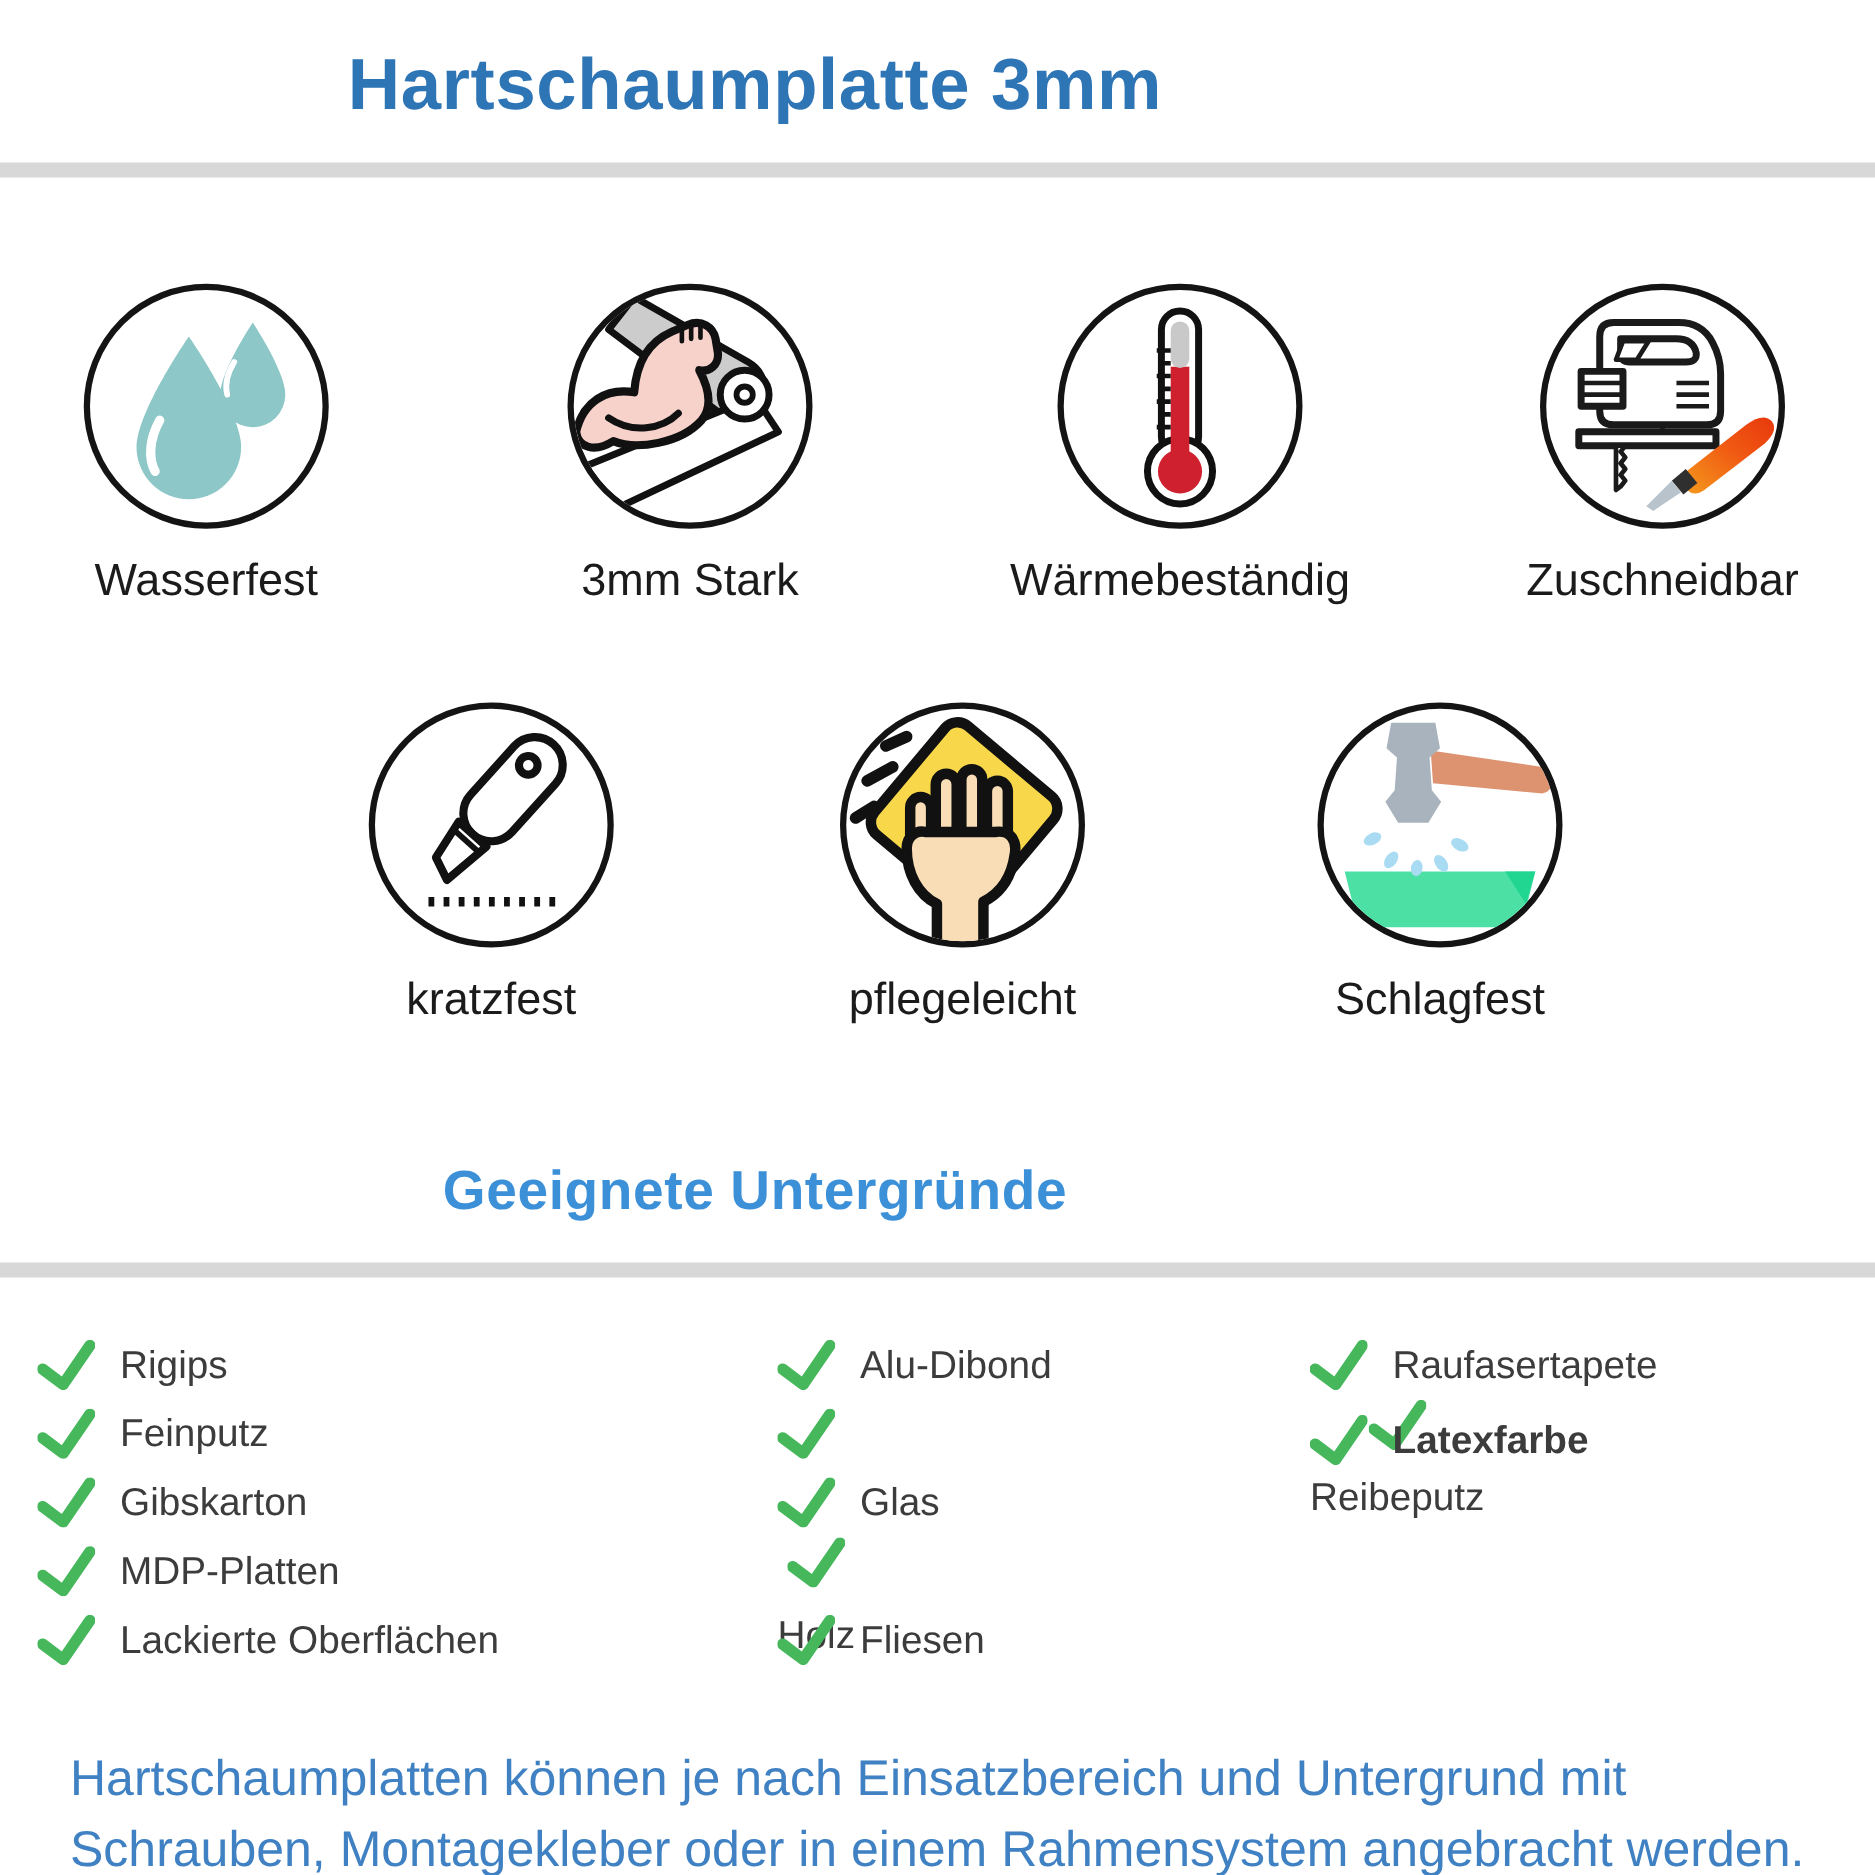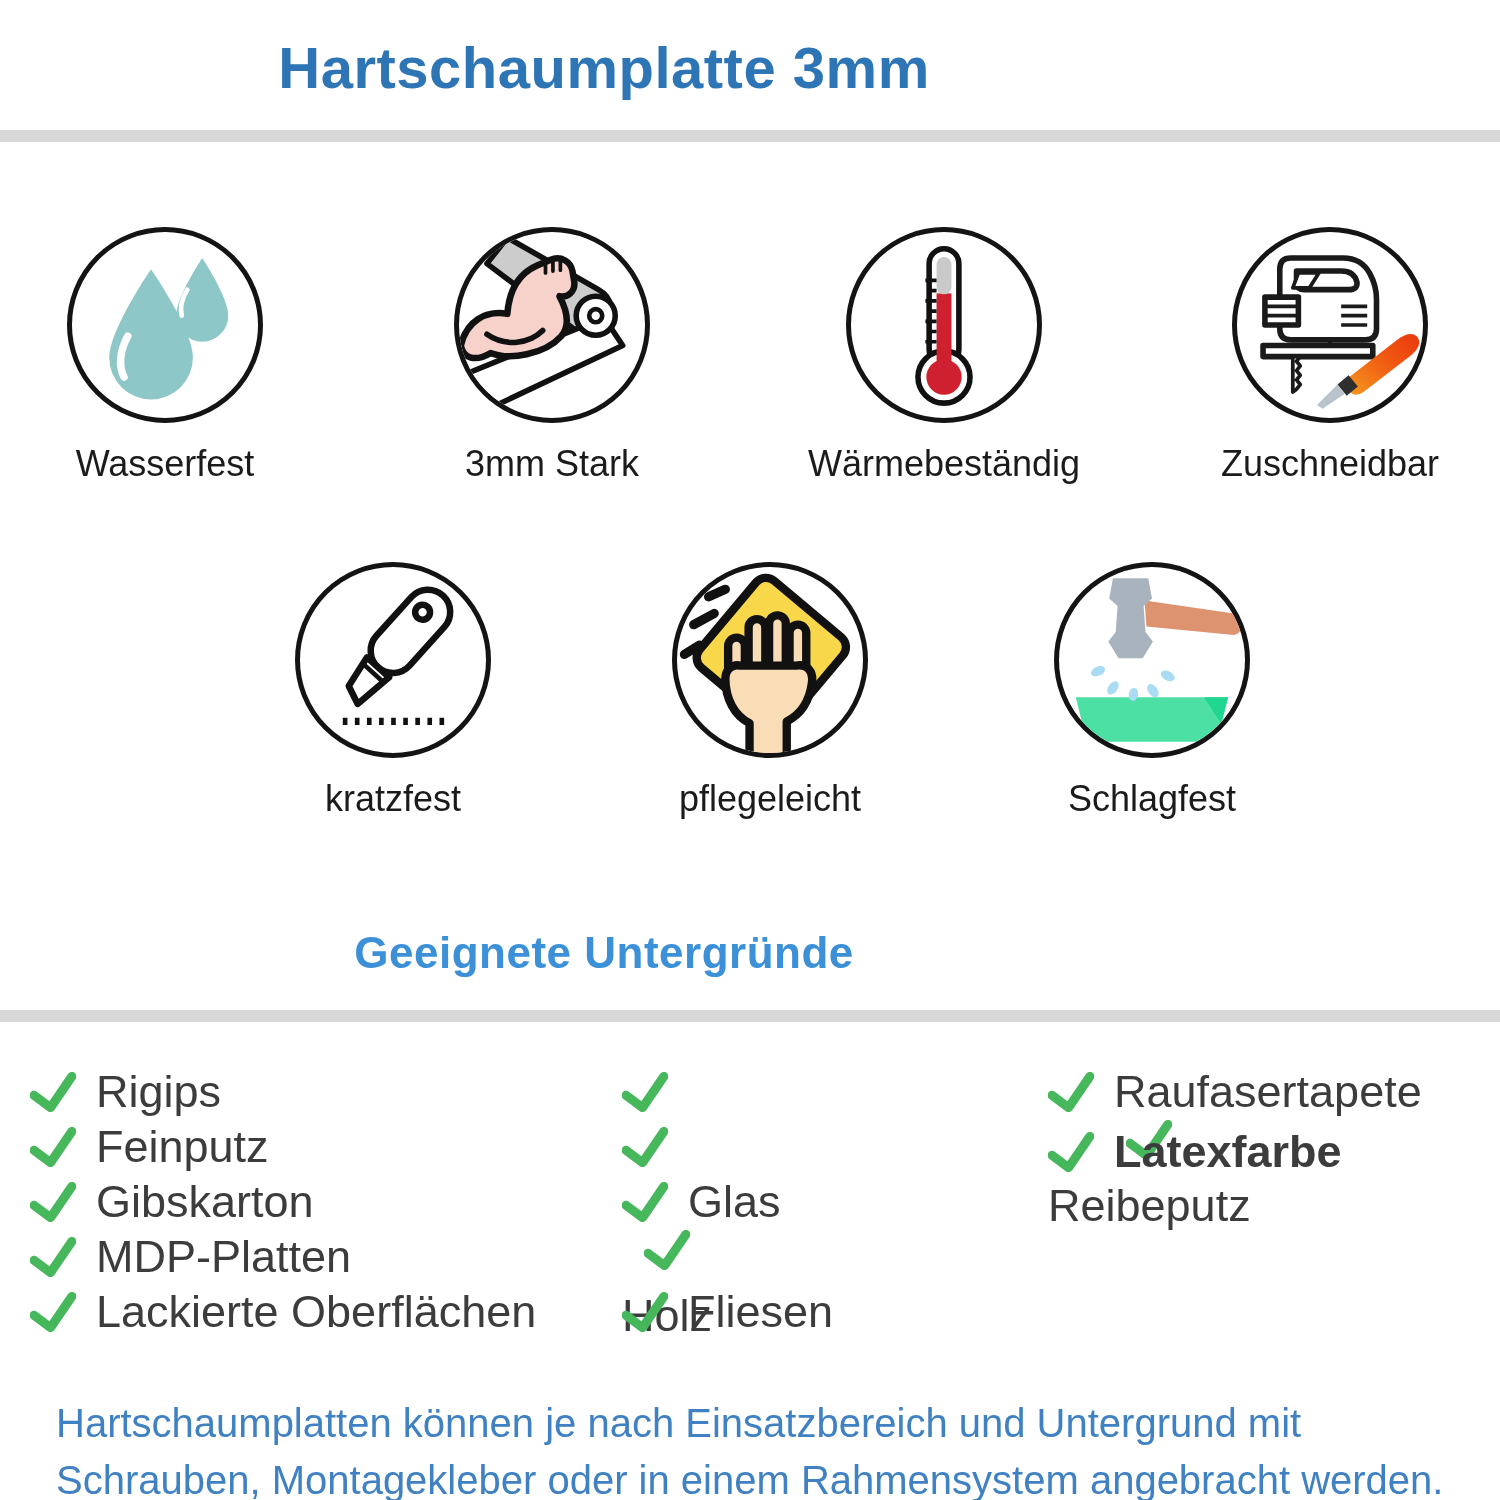--- a/index.html
+++ b/index.html
@@ -12,21 +12,21 @@
   .bar{left:0;width:1500px;height:12px;background:#d8d8d8;}
   #bar1{top:130px;}
   #bar2{top:1010px;}
   
   .feat-circle{width:196px;height:196px;box-sizing:border-box;border:5px solid #141414;border-radius:50%;background:#fff;overflow:hidden;}
   .feat-circle svg{width:100%;height:100%;display:block;}
   .feat-label{width:400px;text-align:center;font-size:36px;color:#1b1b1b;white-space:nowrap;}
   
   .check-item{position:absolute;display:flex;align-items:center;height:54px;gap:20px;}
   .check-item svg{width:46px;height:40px;flex:0 0 auto;}
-  .check-item span{font-size:45px;color:#3c3c3c;white-space:nowrap;}
+  .check-item span{font-size:31px;color:#3c3c3c;white-space:nowrap;}
   
   #footer-note{left:56px;top:1395px;width:1400px;font-size:40px;line-height:57px;color:#3f81c2;}
 </style>
 </head>
 <body>
 
 <div class="abs h-title" id="h1">Hartschaumplatte 3mm</div>
 <div class="abs bar" id="bar1"></div>
 
 <div class="abs feat-circle" style="left:67px;top:227px;">
@@ -189,20 +189,21 @@
   <svg viewBox="0 0 56 48">
       <path d="M5 28 L25 43 L51 5" stroke="#47b75c" stroke-width="11" fill="none" stroke-linecap="round" stroke-linejoin="round"></path>
     </svg>
   <span>Lackierte Oberflächen</span>
 </div>
 
 <div class="check-item" style="left:622px;top:1065px;">
   <svg viewBox="0 0 56 48">
       <path d="M5 28 L25 43 L51 5" stroke="#47b75c" stroke-width="11" fill="none" stroke-linecap="round" stroke-linejoin="round"></path>
     </svg>
+  <span>Alu-Dibond</span>
 </div>
 <div class="check-item" style="left:622px;top:1120px;">
   <svg viewBox="0 0 56 48">
       <path d="M5 28 L25 43 L51 5" stroke="#47b75c" stroke-width="11" fill="none" stroke-linecap="round" stroke-linejoin="round"></path>
     </svg>
 </div>
 <div class="check-item" style="left:622px;top:1175px;">
   <svg viewBox="0 0 56 48">
       <path d="M5 28 L25 43 L51 5" stroke="#47b75c" stroke-width="11" fill="none" stroke-linecap="round" stroke-linejoin="round"></path>
     </svg>

